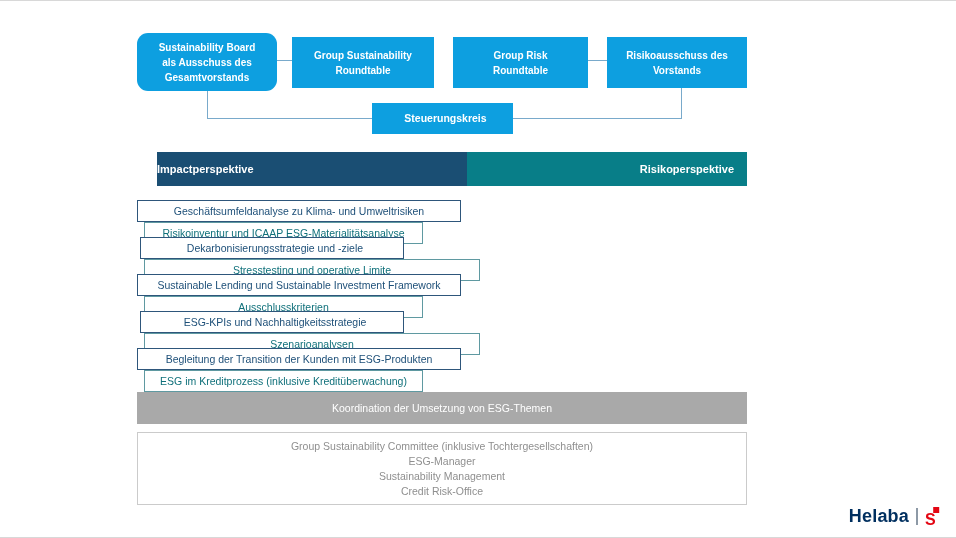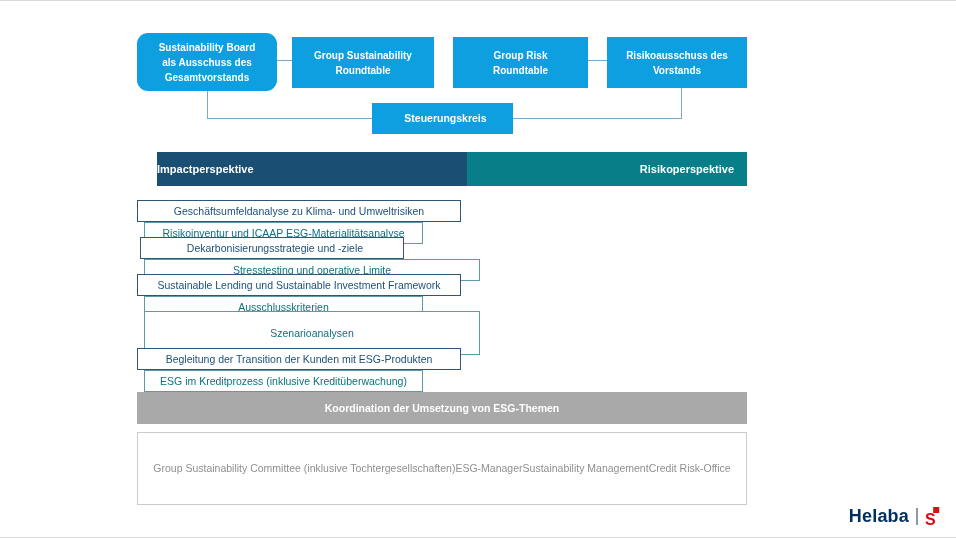--- a/index.html
+++ b/index.html
@@ -54,29 +54,29 @@
   .cell.impact { border:1px solid #2e567b; color:#1d4f78; }
   .cell.risk   { border:1px solid #5f99a1; color:#0f707a; }
   .rowA .cell.left  { width:324px; }
   .rowA .cell.right { width:279px; margin-left:7px; }
   .rowB .cell.left  { width:264px; margin-left:3px;padding-left:6px; }
   .rowB .cell.right { width:336px; margin-left:7px; }
 
   
   #coordination-bar {
     position:absolute; left:137px; top:392px; width:610px; height:32px;
-    background:#a9a9a9; color:#ffffff; font-weight:bold; font-size:10.5px;
+    background:#a9a9a9; color:#ffffff; font-weight:normal; font-size:10.5px;
     display:flex; align-items:center; justify-content:center; text-align:center;
   }
 
   
   #committee-box {
     position:absolute; left:137px; top:432px; width:610px; height:73px;
     border:1px solid #cbcbcb; box-sizing:border-box; background:#ffffff;
-    display:flex; flex-direction:row; align-items:center; justify-content:center;
+    display:flex; flex-direction:column; align-items:center; justify-content:center;
     color:#8f8f8f; font-size:10.5px; line-height:15px; text-align:center;
   }
 
   
   #logo {
     position:absolute; right:16px; bottom:11px;
     display:flex; align-items:center; gap:7px;margin-top:8px;
   }
   #logo .wordmark { color:#002f5f; font-weight:bold; font-size:18px; letter-spacing:0.2px; }
   #logo .sep { width:2px; height:17px; background:#8d99a6; }
@@ -116,20 +116,21 @@
   </div>
   <div class="mrow rowB" id="row-1">
     <div class="cell impact left">Dekarbonisierungsstrategie und -ziele</div>
     <div class="cell risk right">Stresstesting und operative Limite</div>
   </div>
   <div class="mrow rowA" id="row-2">
     <div class="cell impact left">Sustainable Lending und Sustainable Investment Framework</div>
     <div class="cell risk right">Ausschlusskriterien</div>
   </div>
   <div class="mrow rowB" id="row-3">
+    <div class="cell impact left">ESG-KPIs und Nachhaltigkeitsstrategie</div>
     <div class="cell risk right">Szenarioanalysen</div>
   </div>
   <div class="mrow rowA" id="row-4">
     <div class="cell impact left">Begleitung der Transition der Kunden mit ESG-Produkten</div>
     <div class="cell risk right">ESG im Kreditprozess (inklusive Kreditüberwachung)</div>
   </div>
 
   <div id="coordination-bar">Koordination der Umsetzung von ESG-Themen</div>
 
   <div id="committee-box">

